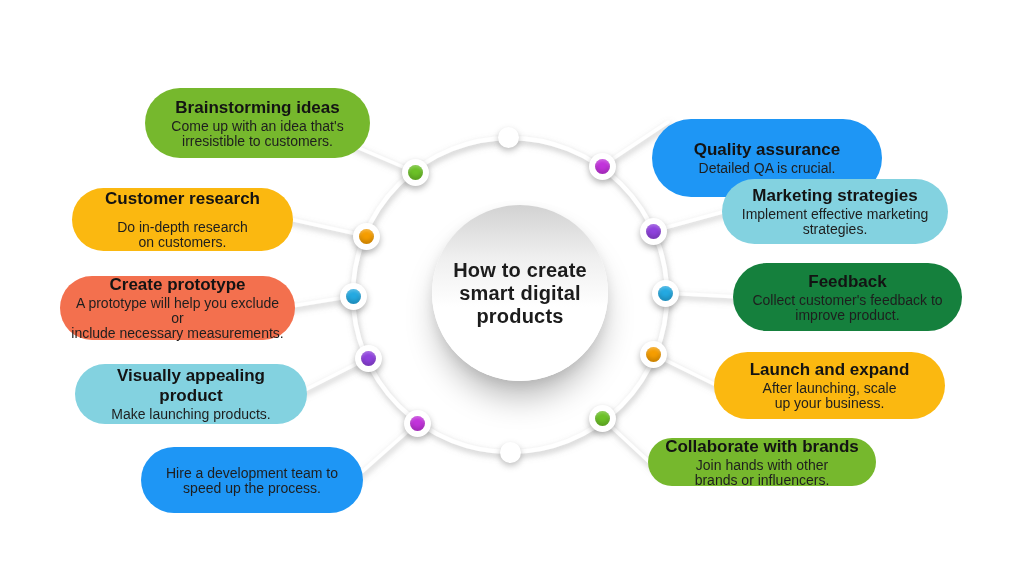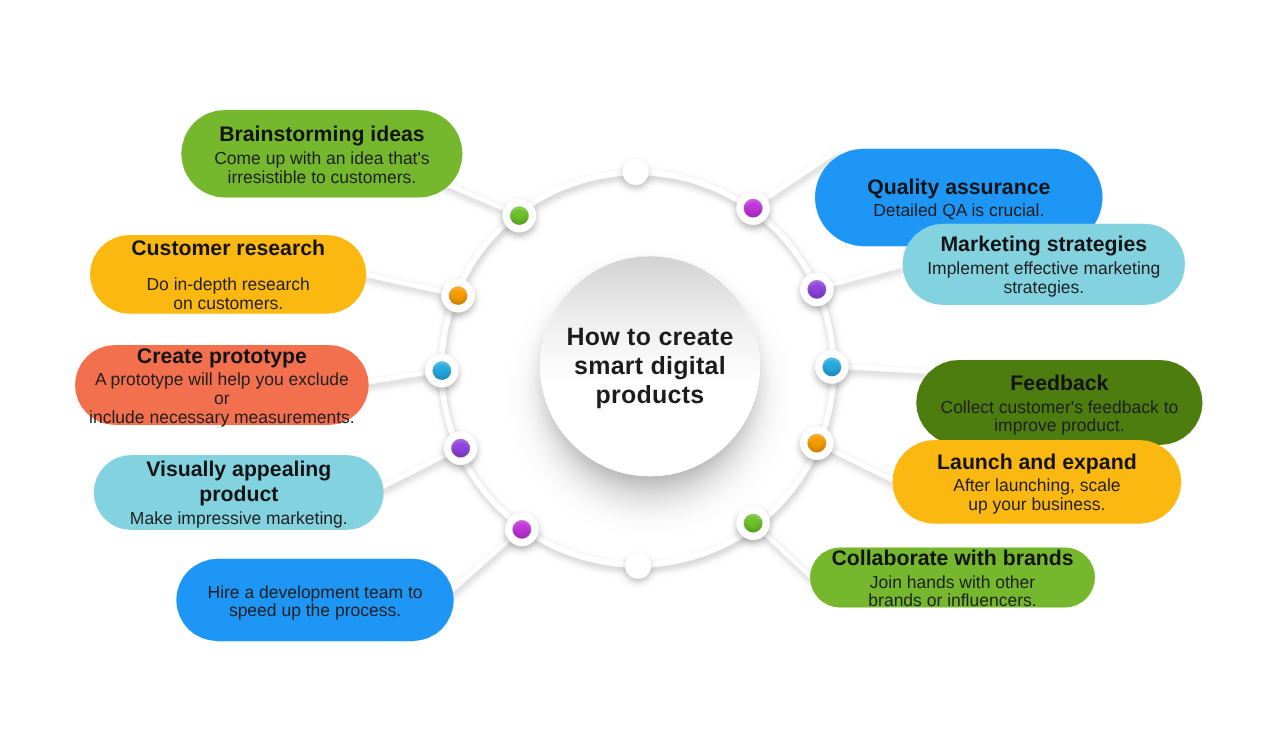--- a/index.html
+++ b/index.html
@@ -156,36 +156,36 @@
     <div class="b-desc">Do in-depth research
 on customers.</div>
   </div>
   <div class="bubble i2" style="background: rgb(243, 112, 78);">
     <div class="b-title">Create prototype</div>
     <div class="b-desc">A prototype will help you exclude or
 include necessary measurements.</div>
   </div>
   <div class="bubble i3" style="background: rgb(131, 210, 224);">
     <div class="b-title">Visually appealing product</div>
-    <div class="b-desc">Make impressive marketing.</div>
+    <div class="b-desc">Make launching products.</div>
   </div>
   <div class="bubble i4" style="background: rgb(30, 150, 245);">
     <div class="b-desc">Hire a development team to
 speed up the process.</div>
   </div>
   <div class="bubble i5" style="background: rgb(30, 150, 245);">
     <div class="b-title">Quality assurance</div>
     <div class="b-desc">Detailed QA is crucial.</div>
   </div>
   <div class="bubble i6" style="background: rgb(131, 210, 224);">
     <div class="b-title">Marketing strategies</div>
     <div class="b-desc">Implement effective marketing
 strategies.</div>
   </div>
-  <div class="bubble i7" style="background: #4d7c0f; margin-top: 25px;">
+  <div class="bubble i7" style="background: #15803d;">
     <div class="b-title">Feedback</div>
     <div class="b-desc">Collect customer's feedback to
 improve product.</div>
   </div>
   <div class="bubble i8" style="background: rgb(251, 184, 16);">
     <div class="b-title">Launch and expand</div>
     <div class="b-desc">After launching, scale
 up your business.</div>
   </div>
   <div class="bubble i9" style="background: rgb(118, 184, 45);">

